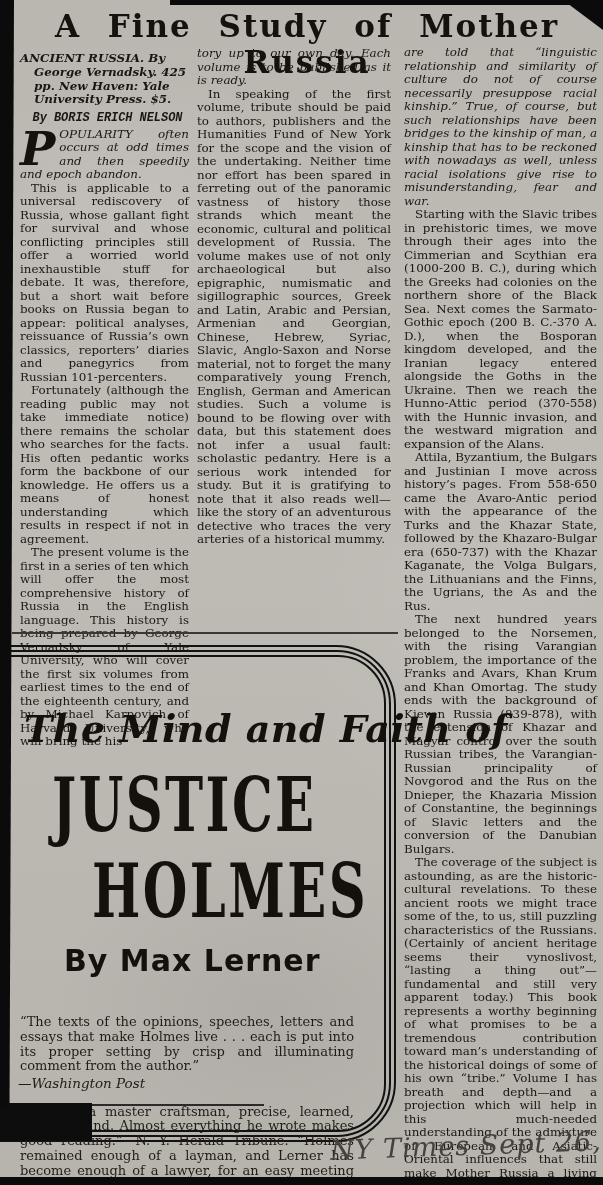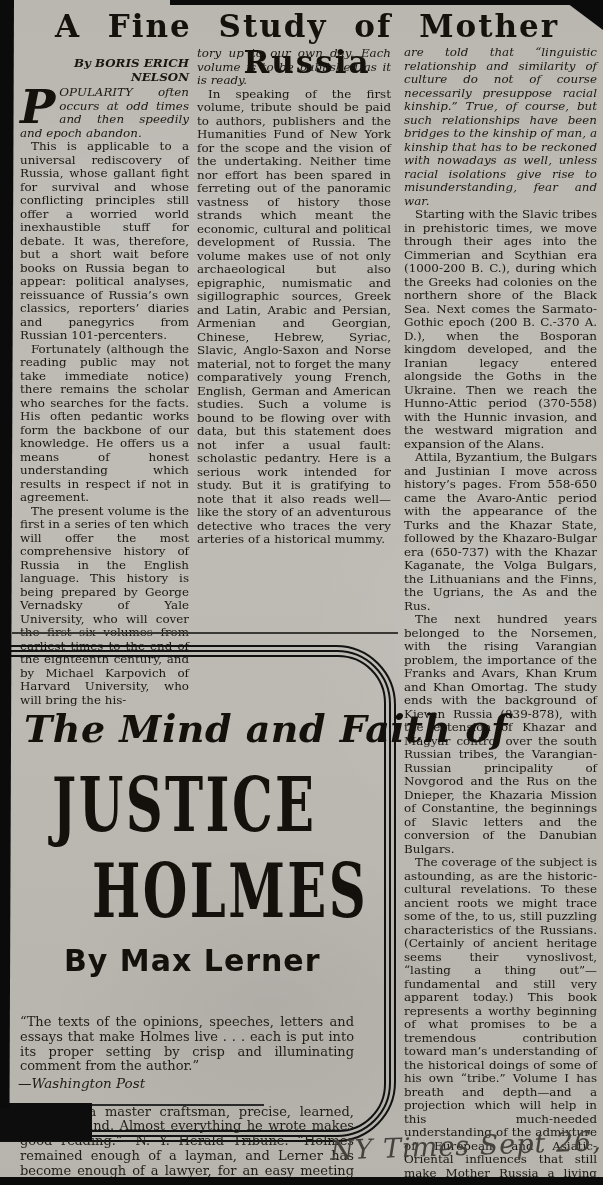--- a/index.html
+++ b/index.html
@@ -33,21 +33,21 @@
   .col { position:absolute; font-size:11.9px; line-height:13.5px; text-align:justify; color:#1a1712; }
   .col1 { left:20px;  top:52px; width:169px; }
   .col2 { left:197px; top:47px; width:194px; }
   .col3 { left:404px; top:46px; width:193px; }
   .col p { margin:0; }
   .para { text-indent:11px; }
   .para.noindent { text-indent:0;font-style:italic; }
   .bookinfo { font-weight:700; font-style:italic; padding-left:14px; text-indent:-14px;
               text-align:left; line-height:13.8px; }
   .byline   { font-weight:700; font-style:italic; margin:5px 0 2px 0 !important;
-              text-indent:6px; text-align:right; }
+              text-indent:6px; text-align:center;font-family:Liberation Mono, monospace; }
   .dropcap  { float:left; font-weight:700; font-size:47px; line-height:37px;
               padding:2px 4px 0 0; color:#15120d; }
 
   
   .ad-frame { position:absolute; left:-10px; top:645px; width:406px; height:497px; }
   .ad-frame .f { position:absolute; border:2.5px solid #121212; }
   .f1 { inset:0;    border-radius:0 60px 60px 0; }
   .f2 { inset:5px;  border-radius:0 54px 54px 0; }
   .f3 { inset:10px; border-radius:0 48px 48px 0; }
 
@@ -80,20 +80,21 @@
   }
 </style>
 </head>
 <body>
 
 <div class="page">
 
   <h1 class="headline">A Fine Study of Mother Russia</h1>
 
   <div class="col col1">
+    <p class="bookinfo">ANCIENT RUSSIA. By George Vernadsky. 425 pp. New Haven: Yale University Press. $5.</p>
     <p class="byline">By BORIS ERICH NELSON</p>
     <p class="para noindent"><span class="dropcap">P</span><span>OPULARITY often occurs at odd times and then speedily and epoch abandon.</span></p>
     <p class="para">This is applicable to a universal rediscovery of Russia, whose gallant fight for survival and whose conflicting principles still offer a worried world inexhaustible stuff for debate. It was, therefore, but a short wait before books on Russia began to appear: political analyses, reissuance of Russia’s own classics, reporters’ diaries and panegyrics from Russian 101-percenters.</p>
     <p class="para">Fortunately (although the reading public may not take immediate notice) there remains the scholar who searches for the facts. His often pedantic works form the backbone of our knowledge. He offers us a means of honest understanding which results in respect if not in agreement.</p>
     <p class="para">The present volume is the first in a series of ten which will offer the most comprehensive history of Russia in the English language. This history is being prepared by George Vernadsky of Yale University, who will cover the first six volumes from earliest times to the end of the eighteenth century, and by Michael Karpovich of Harvard University, who will bring the his-</p>
   </div>
 
   <div class="col col2">
     <p class="para noindent">tory up to our own day. Each volume is to be published as it is ready.</p>
     <p class="para">In speaking of the first volume, tribute should be paid to authors, publishers and the Humanities Fund of New York for the scope and the vision of the undertaking. Neither time nor effort has been spared in ferreting out of the panoramic vastness of history those strands which meant the economic, cultural and political development of Russia. The volume makes use of not only archaeological but also epigraphic, numismatic and sigillographic sources, Greek and Latin, Arabic and Persian, Armenian and Georgian, Chinese, Hebrew, Syriac, Slavic, Anglo-Saxon and Norse material, not to forget the many comparatively young French, English, German and American studies. Such a volume is bound to be flowing over with data, but this statement does not infer a usual fault: scholastic pedantry. Here is a serious work intended for study. But it is gratifying to note that it also reads well—like the story of an adventurous detective who traces the very arteries of a historical mummy.</p>

